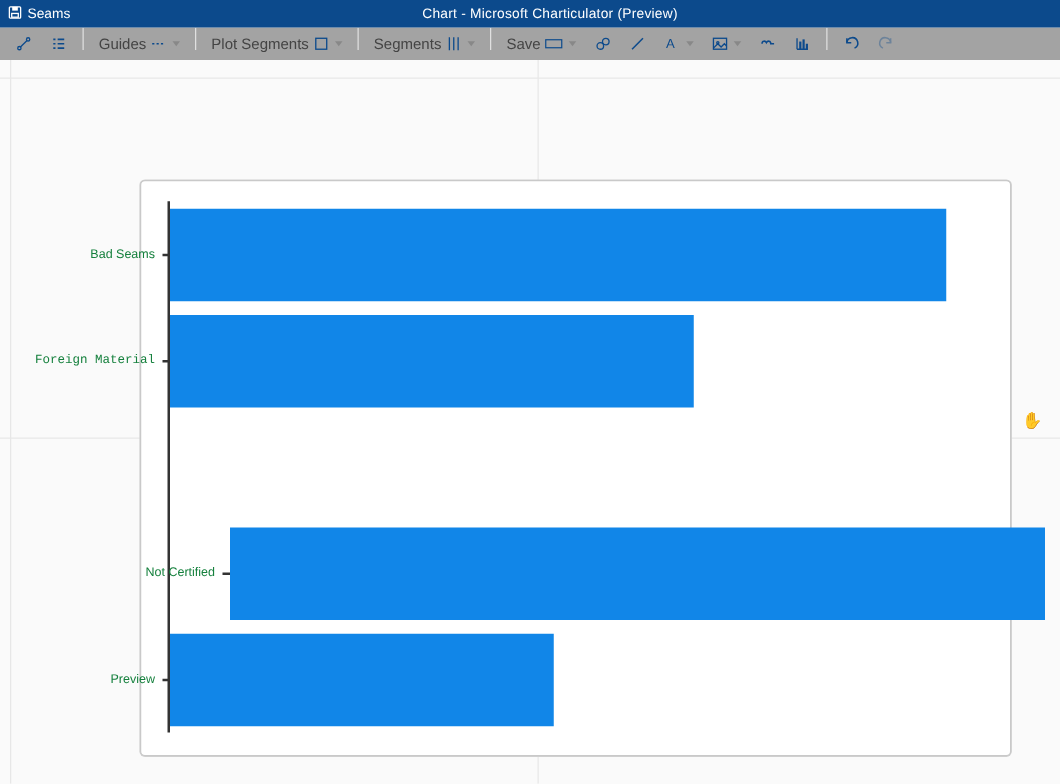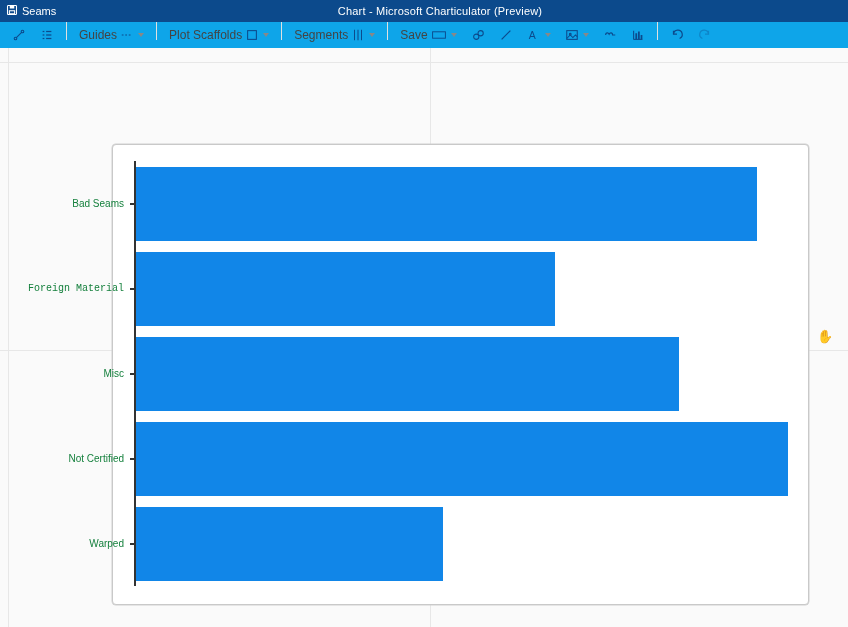--- a/index.html
+++ b/index.html
@@ -35,21 +35,21 @@
     left:50%;
     transform:translateX(-50%);
     font-size:11px;
     letter-spacing:.2px;
     margin-left:16px;
   }
 
   
   .ribbon{
     height:26px;
-    background:#0ea5e9;
+    background:#a3a3a3;
     border-bottom:6px solid #6d28d9;
     display:flex;
     font-size:12px;
     color:#444;
     padding:0 8px;
     gap:6px;
   }
   .ribbon .sep{
     width:1px;
     height:18px;
@@ -192,21 +192,21 @@
       <svg width="14" height="14" viewBox="0 0 16 16" stroke="#0c4a8c" stroke-width="1.2" stroke-dasharray="2 2" fill="none">
           <line x1="2" y1="8" x2="14" y2="8"></line>
         </svg>
     </span>
     <span class="chev"></span>
   </div>
 
   <div class="sep"></div>
 
   <div class="btn text-item">
-    <span>Plot Scaffolds</span>
+    <span>Plot Segments</span>
     <span>
       <svg width="14" height="14" viewBox="0 0 16 16" stroke="#0c4a8c" stroke-width="1.2" fill="none">
           <rect x="3" y="3" width="10" height="10"></rect>
         </svg>
     </span>
     <span class="chev"></span>
   </div>
 
   <div class="sep"></div>
 
@@ -302,32 +302,27 @@
         <div class="bar-row" style="top: 0px; width: 100%;">
           <div class="bar-label">Bad Seams</div>
           <div class="tick"></div>
           <div class="bar" style="width: 621.3px; background: rgb(17, 134, 232);"></div>
         </div>
         <div class="bar-row" style="top: 85px; width: 100%; font-family: Liberation Mono, monospace;">
           <div class="bar-label">Foreign Material</div>
           <div class="tick"></div>
           <div class="bar" style="width: 418.56px; background: rgb(17, 134, 232);"></div>
         </div>
-        <div class="bar-row" style="top: 170px; width: 100%;">
-          <div class="bar-label">Misc</div>
-          <div class="tick"></div>
-          <div class="bar" style="width: 542.82px; background: rgb(17, 134, 232);"></div>
-        </div>
-        <div class="bar-row" style="top: 255px; width: 100%;">
+        <div class="bar-row" style="top: 255px; width: 100%; margin-left: 48px;">
           <div class="bar-label">Not Certified</div>
           <div class="tick"></div>
           <div class="bar" style="width: 654px; background: rgb(17, 134, 232);"></div>
         </div>
         <div class="bar-row" style="top: 340px; width: 100%;">
-          <div class="bar-label">Warped</div>
+          <div class="bar-label">Preview</div>
           <div class="tick"></div>
           <div class="bar" style="width: 307.38px; background: rgb(17, 134, 232);"></div>
         </div>
       </div>
   </div>
 
   <div class="pan-cursor">✋</div>
 </div>
 
 </body></html>

